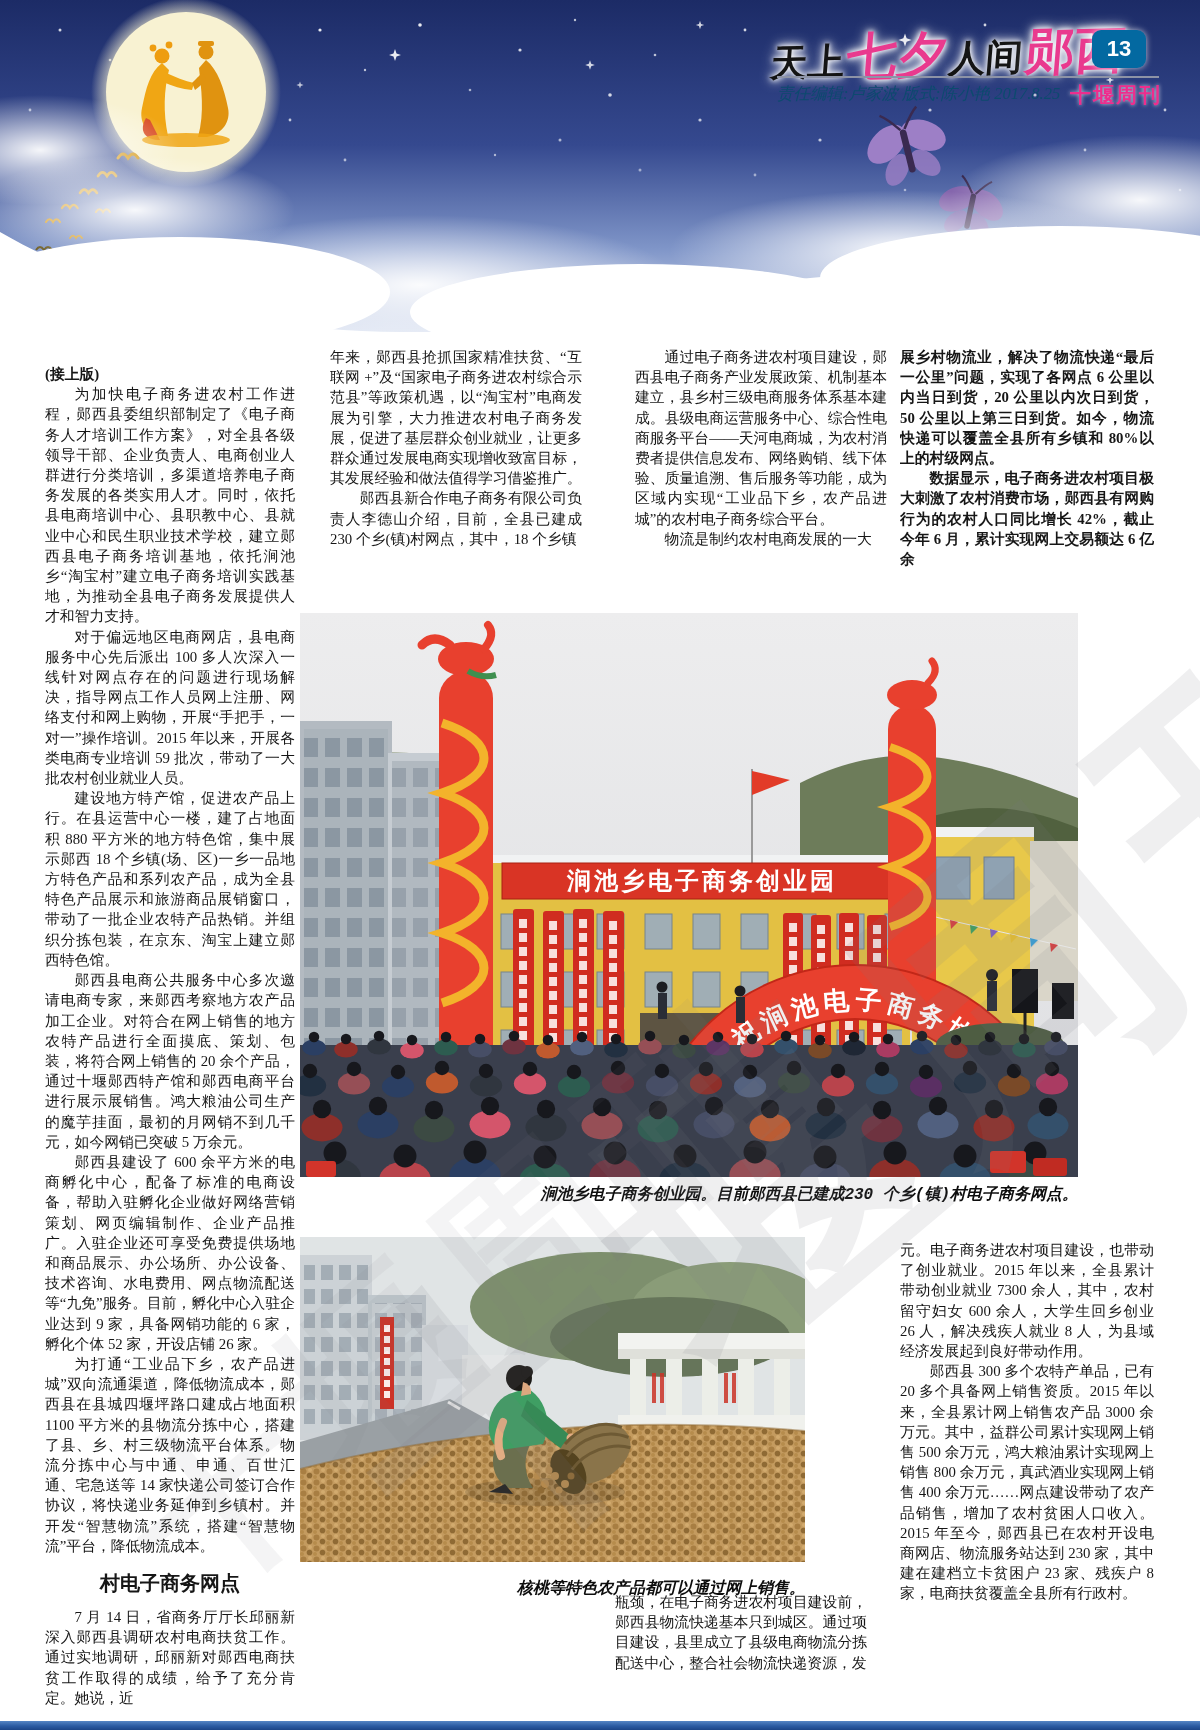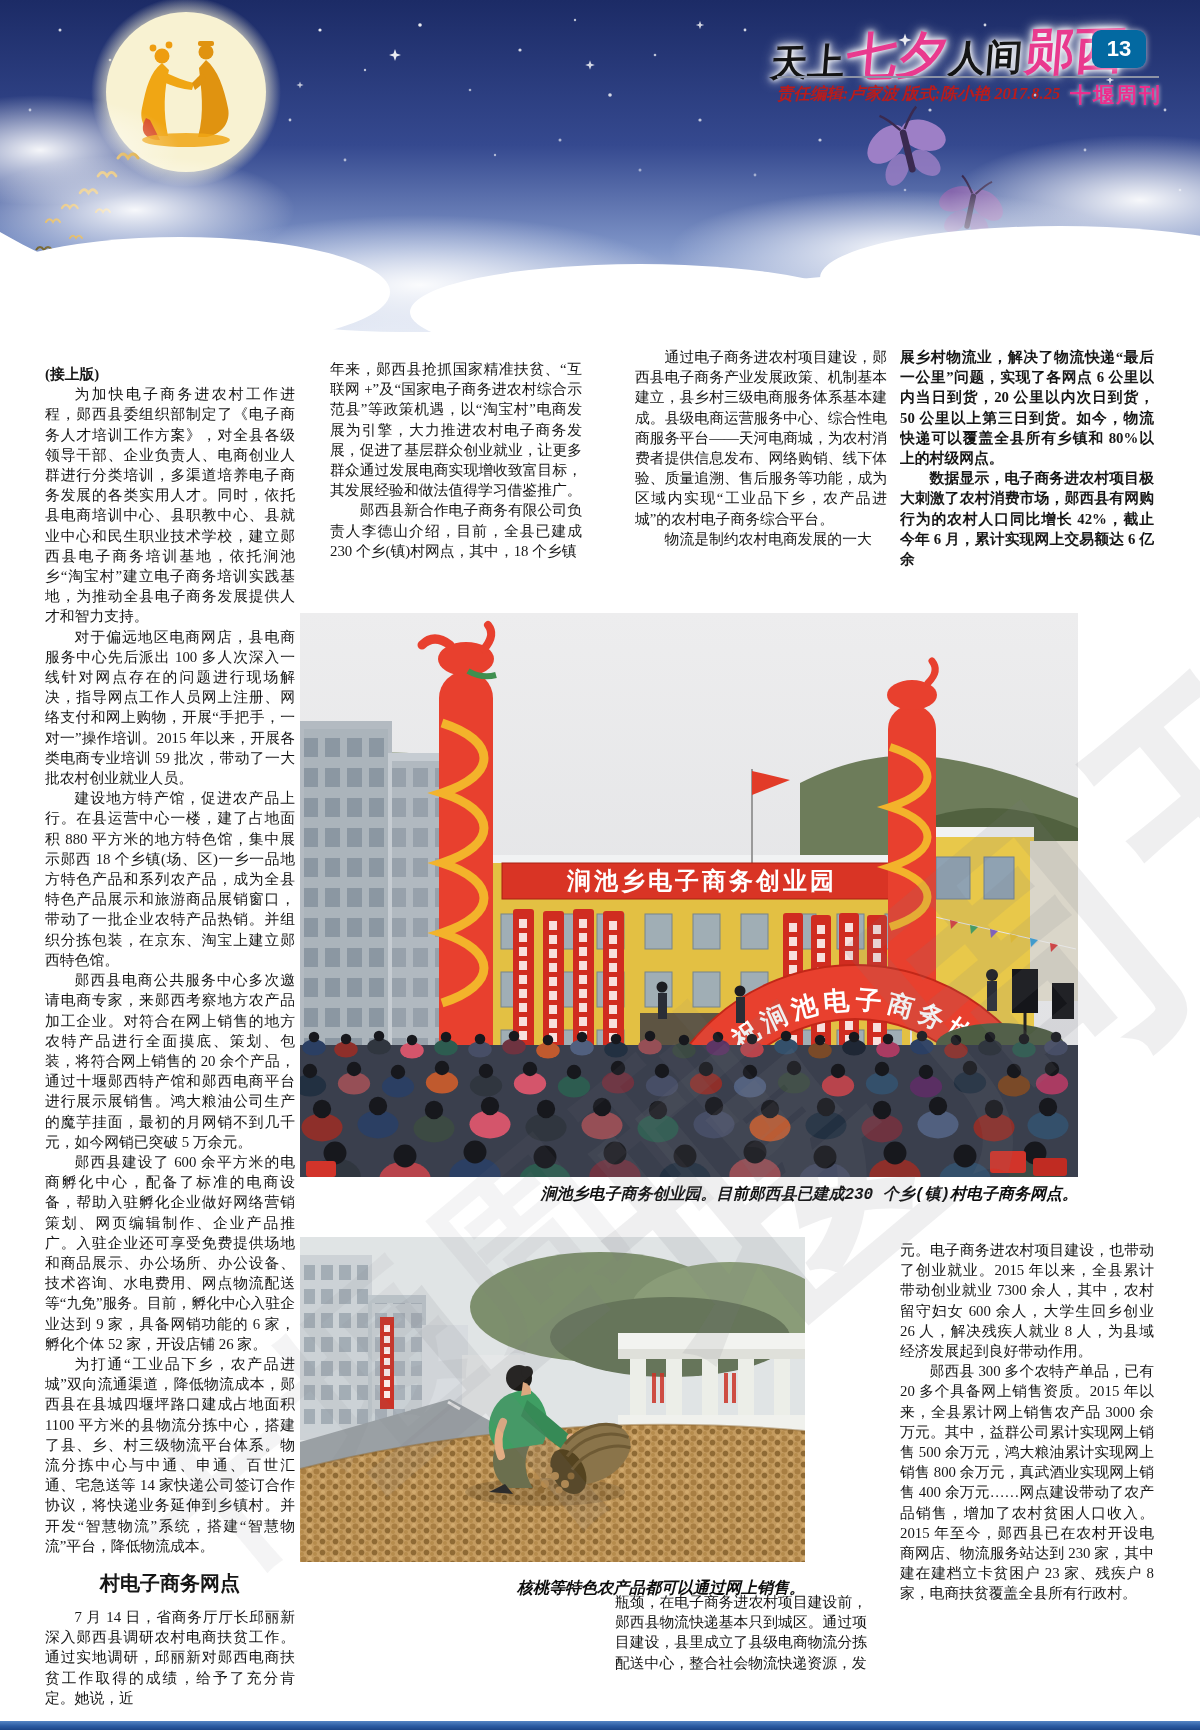--- a/index.html
+++ b/index.html
@@ -10,22 +10,22 @@
   .masthead{position:absolute;left:770px;top:22px;width:300px;white-space:nowrap;
             font-weight:900;transform:rotate(-1.5deg) skewX(-6deg);
             text-shadow:0 0 5px #fff,0 0 9px #fff,0 0 14px #fff;}
   .cal-b{font-size:37px;color:#141414;}
   .cal-p{font-size:50px;color:#e93a8e;}
   .cal-sp{display:inline-block;margin:0 1px;}
   .page-badge{position:absolute;left:1092px;top:30px;width:54px;height:38px;background:#0369a1;
               border-radius:9px;color:#fff;font-size:22px;font-weight:bold;text-align:center;
               line-height:38px;font-family:"Liberation Sans",sans-serif;box-shadow:0 0 6px rgba(255,255,255,.7);}
   .header-rule{position:absolute;left:777px;top:76px;width:382px;height:2px;background:#8d93a6;}
-  .editor-line{position:absolute;left:777px;top:83px;width:300px;font-size:16.5px;font-weight:bold;
-               font-style:italic;color:#b91c1c;white-space:nowrap;}
+  .editor-line{position:absolute;left:777px;top:83px;width:300px;font-size:16.5px;font-weight:normal;
+               font-style:italic;color:#0c4a6e;white-space:nowrap;}
   .weekly-name{position:absolute;left:1070px;top:81px;font-size:21px;font-weight:900;color:#ee2d8d;
                letter-spacing:2px;white-space:nowrap;text-shadow:0 0 4px rgba(255,255,255,.8);}
   
   .col{position:absolute;overflow:hidden;text-align:justify;}
   .col p{margin:0;font-size:14.8px;line-height:20.2px;text-indent:2em;}
   .col p.noindent{text-indent:0;}
   .lead{font-weight:bold;text-indent:0 !important;}
   .sec-head{font-size:20px;font-weight:900;text-align:center;margin:14px 0 10px 0;
             font-family:"Liberation Sans","DejaVu Sans",sans-serif;}
   .caption{position:absolute;font-size:16px;font-weight:bold;font-style:italic;color:#0d0d0d;text-align:right;}
@@ -179,21 +179,21 @@
     <p>为加快电子商务进农村工作进程，郧西县委组织部制定了《电子商务人才培训工作方案》，对全县各级领导干部、企业负责人、电商创业人群进行分类培训，多渠道培养电子商务发展的各类实用人才。同时，依托县电商培训中心、县职教中心、县就业中心和民生职业技术学校，建立郧西县电子商务培训基地，依托涧池乡“淘宝村”建立电子商务培训实践基地，为推动全县电子商务发展提供人才和智力支持。</p>
     <p>对于偏远地区电商网店，县电商服务中心先后派出 100 多人次深入一线针对网点存在的问题进行现场解决，指导网点工作人员网上注册、网络支付和网上购物，开展“手把手，一对一”操作培训。2015 年以来，开展各类电商专业培训 59 批次，带动了一大批农村创业就业人员。</p>
     <p>建设地方特产馆，促进农产品上行。在县运营中心一楼，建了占地面积 880 平方米的地方特色馆，集中展示郧西 18 个乡镇(场、区)一乡一品地方特色产品和系列农产品，成为全县特色产品展示和旅游商品展销窗口，带动了一批企业农特产品热销。并组织分拣包装，在京东、淘宝上建立郧西特色馆。</p>
     <p>郧西县电商公共服务中心多次邀请电商专家，来郧西考察地方农产品加工企业。对符合在网上销售的地方农特产品进行全面摸底、策划、包装，将符合网上销售的 20 余个产品，通过十堰郧西特产馆和郧西电商平台进行展示展销售。鸿大粮油公司生产的魔芋挂面，最初的月网销不到几千元，如今网销已突破 5 万余元。</p>
     <p>郧西县建设了 600 余平方米的电商孵化中心，配备了标准的电商设备，帮助入驻孵化企业做好网络营销策划、网页编辑制作、企业产品推广。入驻企业还可享受免费提供场地和商品展示、办公场所、办公设备、技术咨询、水电费用、网点物流配送等“九免”服务。目前，孵化中心入驻企业达到 9 家，具备网销功能的 6 家，孵化个体 52 家，开设店铺 26 家。</p>
     <p>为打通“工业品下乡，农产品进城”双向流通渠道，降低物流成本，郧西县在县城四堰坪路口建成占地面积 1100 平方米的县物流分拣中心，搭建了县、乡、村三级物流平台体系。物流分拣中心与中通、申通、百世汇通、宅急送等 14 家快递公司签订合作协议，将快递业务延伸到乡镇村。并开发“智慧物流”系统，搭建“智慧物流”平台，降低物流成本。</p>
     <div class="sec-head">村电子商务网点</div>
     <p>7 月 14 日，省商务厅厅长邱丽新深入郧西县调研农村电商扶贫工作。通过实地调研，邱丽新对郧西电商扶贫工作取得的成绩，给予了充分肯定。她说，近</p>
   </div>
 
-  <div class="col" style="left:330px;top:347px;width:252px;height:262px;margin-top:12px;">
+  <div class="col" style="left:330px;top:347px;width:252px;height:262px;">
     <p class="noindent">年来，郧西县抢抓国家精准扶贫、“互联网 +”及“国家电子商务进农村综合示范县”等政策机遇，以“淘宝村”电商发展为引擎，大力推进农村电子商务发展，促进了基层群众创业就业，让更多群众通过发展电商实现增收致富目标，其发展经验和做法值得学习借鉴推广。</p>
     <p>郧西县新合作电子商务有限公司负责人李德山介绍，目前，全县已建成 230 个乡(镇)村网点，其中，18 个乡镇</p>
   </div>
   <div class="col" style="left:615px;top:347px;width:252px;height:262px;margin-left:20px;">
     <p>通过电子商务进农村项目建设，郧西县电子商务产业发展政策、机制基本建立，县乡村三级电商服务体系基本建成。县级电商运营服务中心、综合性电商服务平台——天河电商城，为农村消费者提供信息发布、网络购销、线下体验、质量追溯、售后服务等功能，成为区域内实现“工业品下乡，农产品进城”的农村电子商务综合平台。</p>
     <p>物流是制约农村电商发展的一大</p>
   </div>
   <div class="col" style="left:900px;top:347px;width:254px;height:262px;font-weight:bold;">
     <p class="noindent">展乡村物流业，解决了物流快递“最后一公里”问题，实现了各网点 6 公里以内当日到货，20 公里以内次日到货，50 公里以上第三日到货。如今，物流快递可以覆盖全县所有乡镇和 80%以上的村级网点。</p>
     <p>数据显示，电子商务进农村项目极大刺激了农村消费市场，郧西县有网购行为的农村人口同比增长 42%，截止今年 6 月，累计实现网上交易额达 6 亿余</p>

